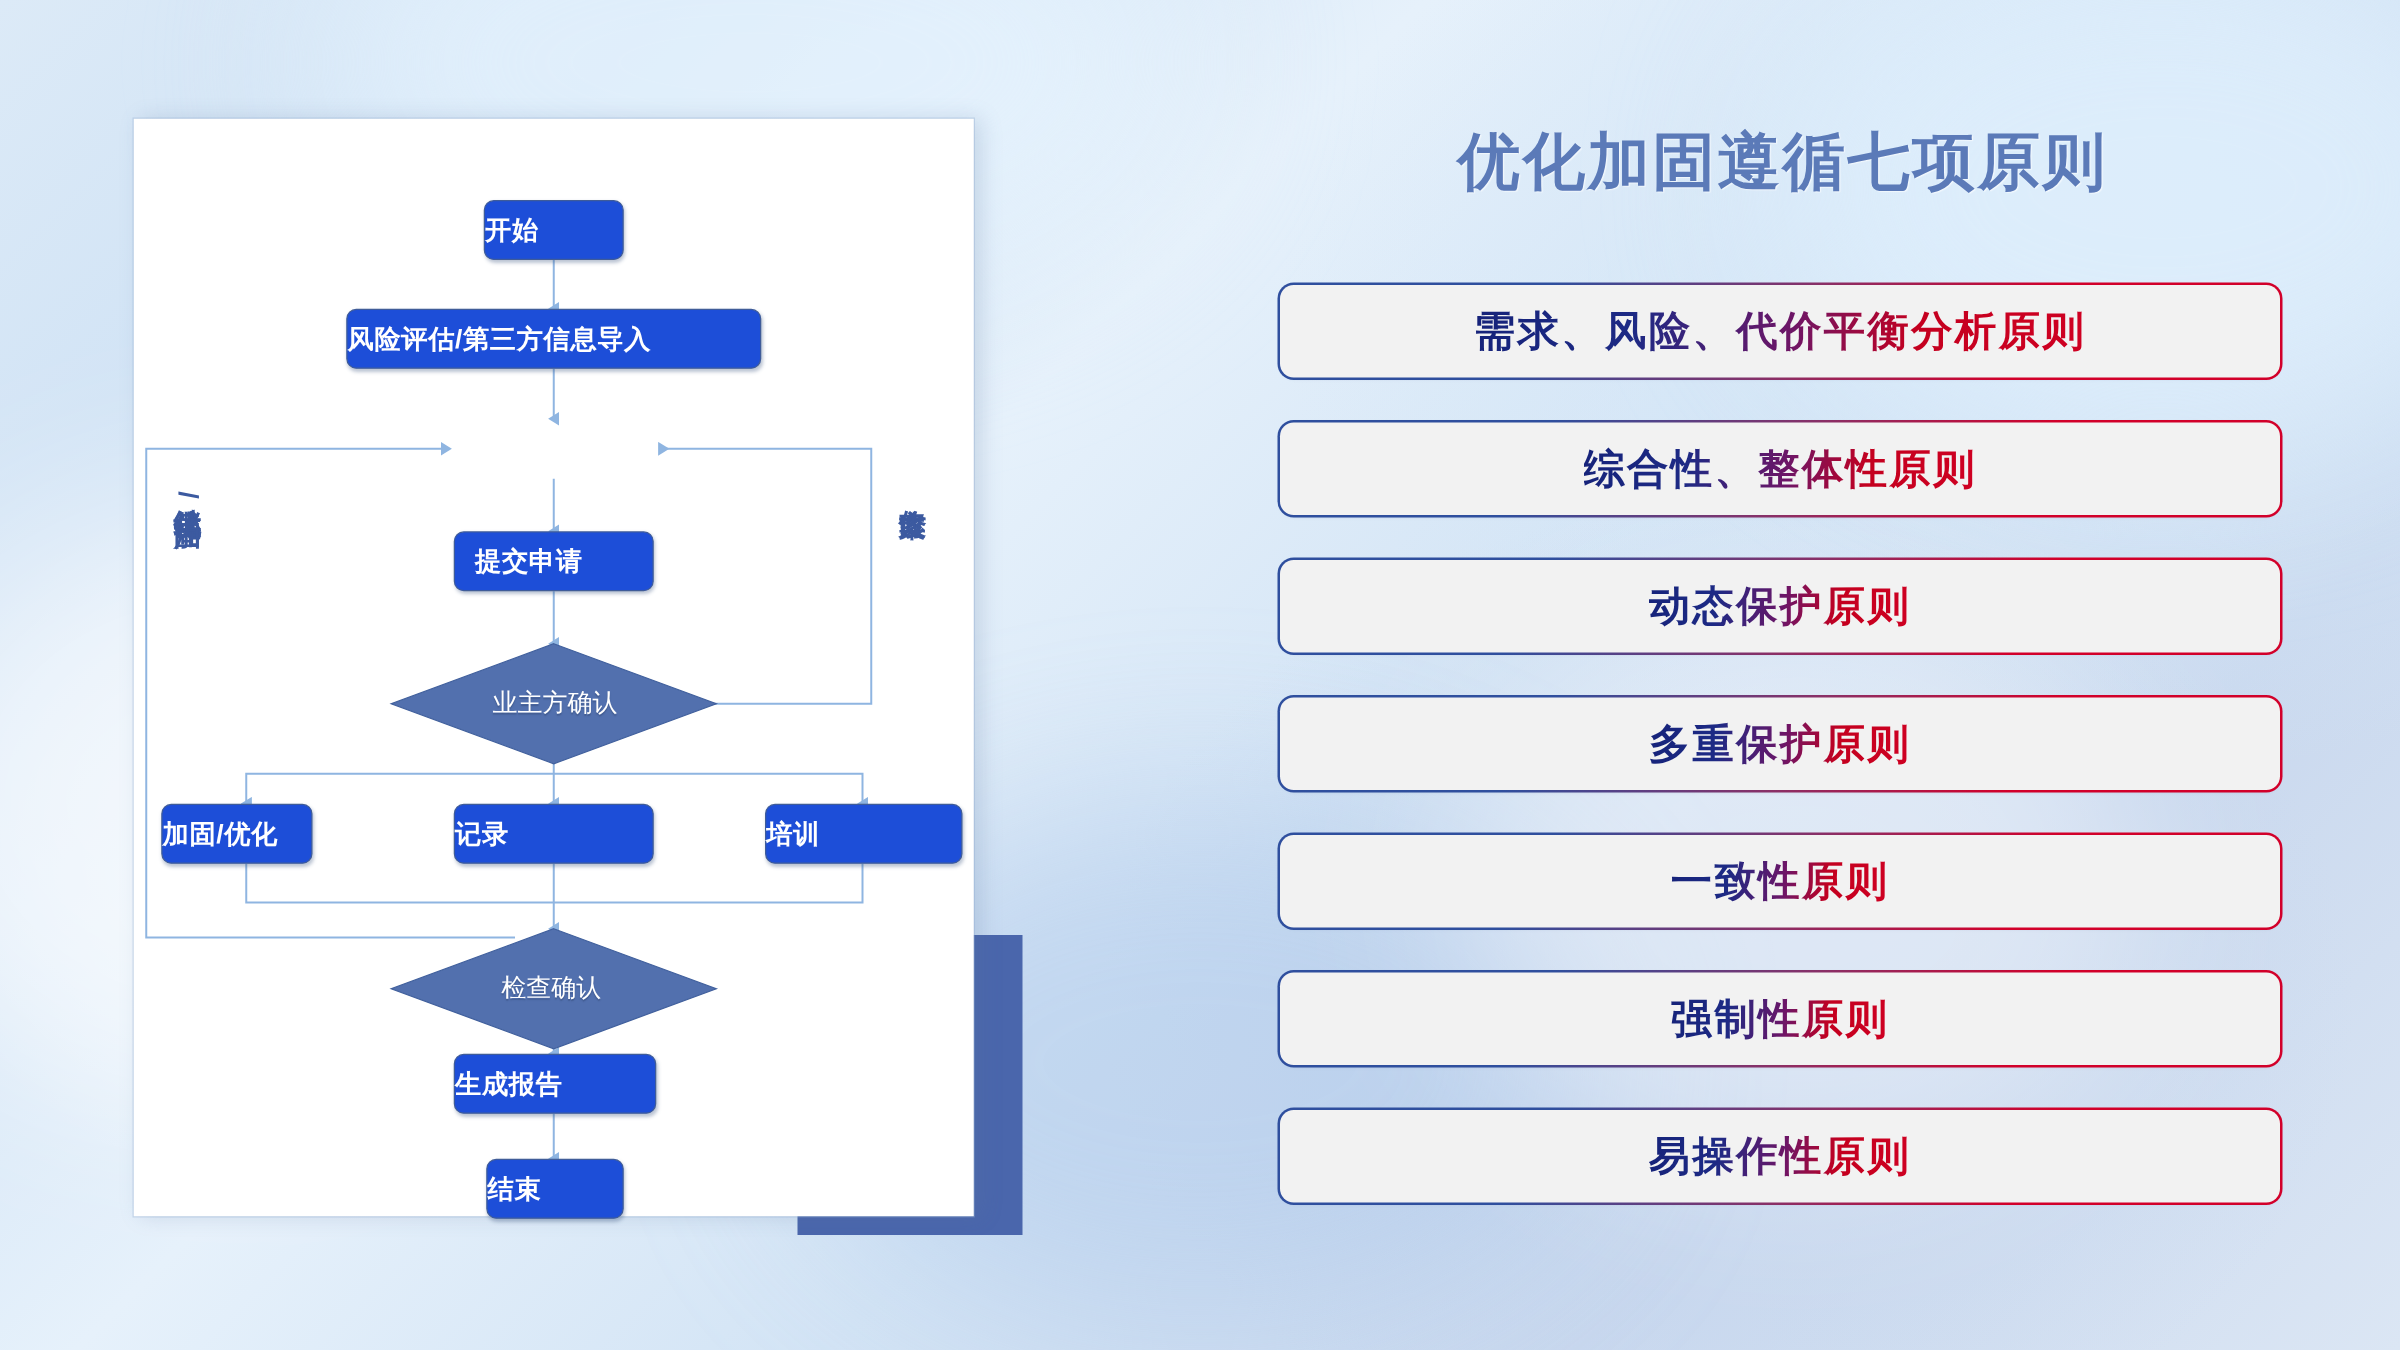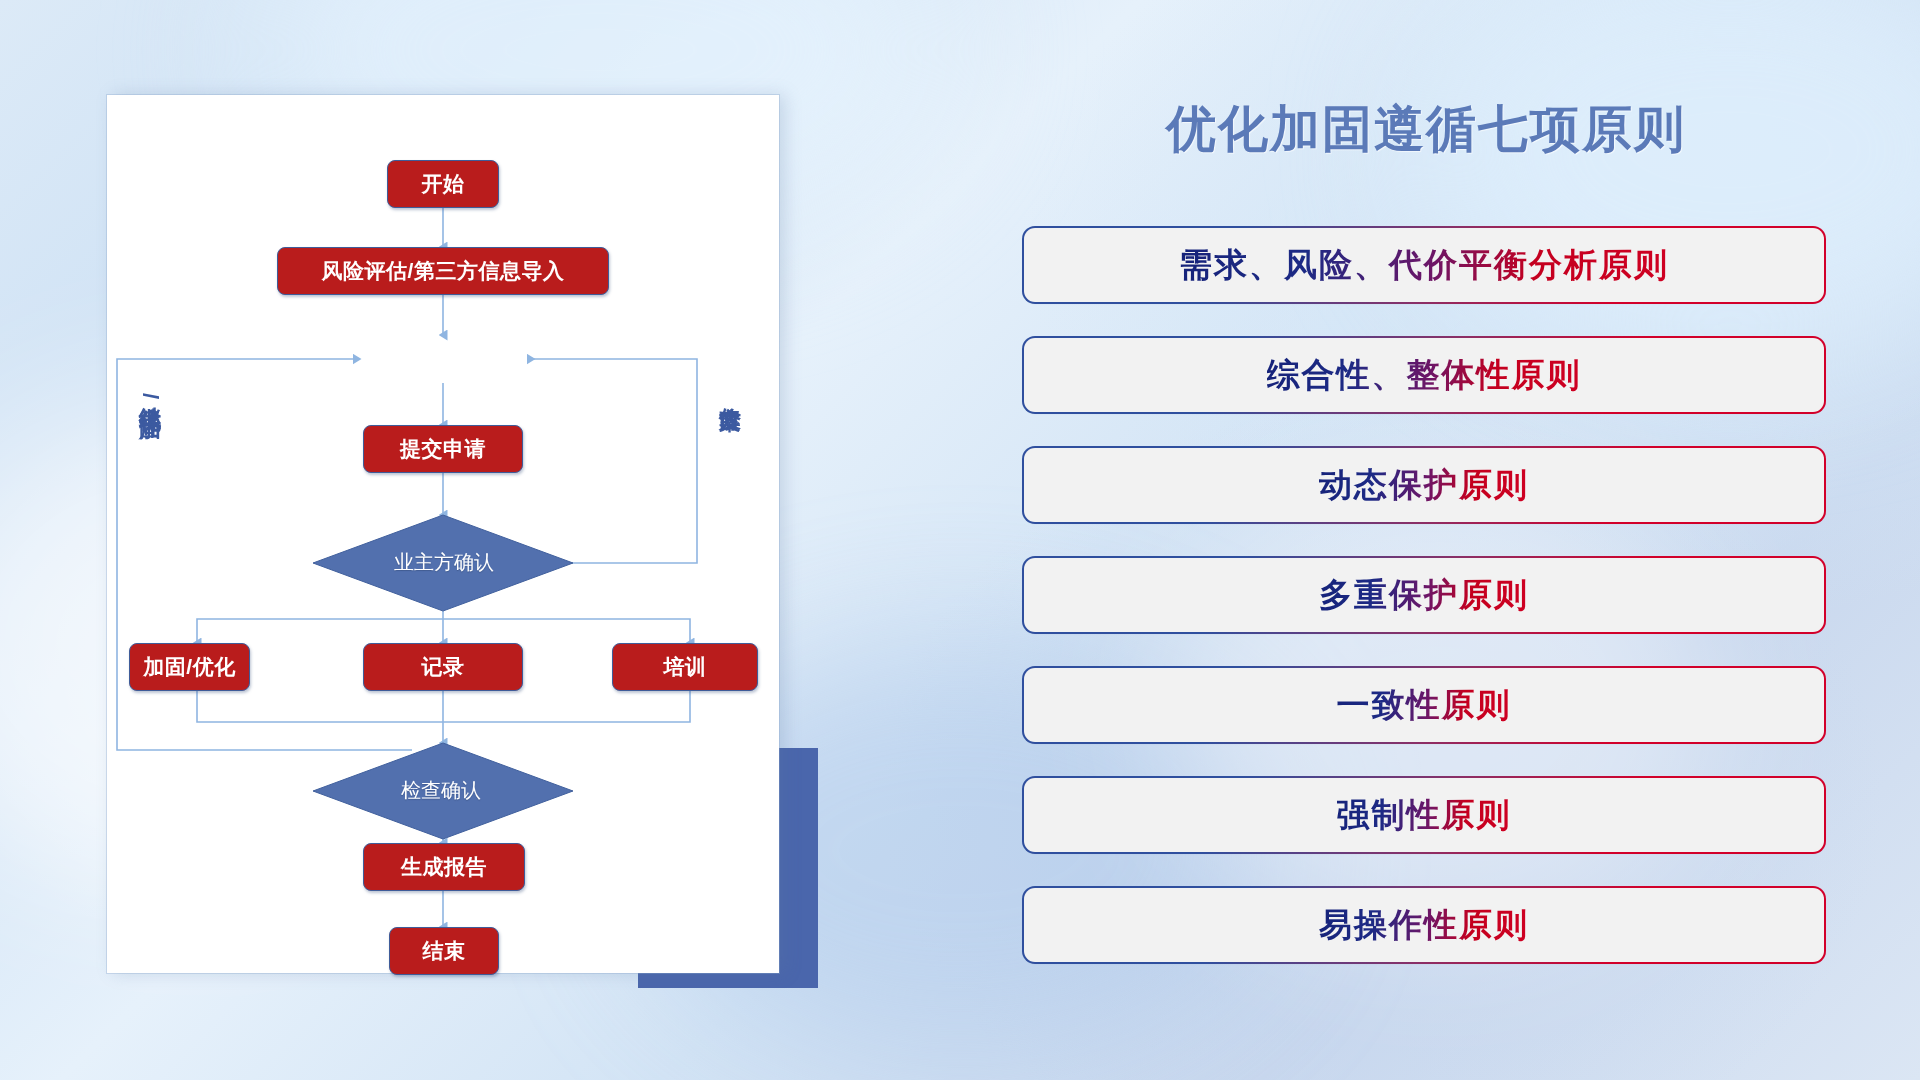--- a/index.html
+++ b/index.html
@@ -58,28 +58,28 @@
 
   .flow {
     position: absolute;
     inset: 0;
   }
   .flow svg { position: absolute; left: 0; top: 0; }
 
   
   .node {
     position: absolute;
-    background: #b91c1c;
+    background: #1d4ed8;
     border: 1px solid #3f5c99;
     border-radius: 8px;
     color: #ffffff;
     font-weight: bold;
     display: flex;
     align-items: center;
-    justify-content: center;
+    justify-content: flex-start;
     box-sizing: border-box;
     white-space: nowrap;
     box-shadow: 1px 2px 3px rgba(60,85,130,0.35);
     letter-spacing: 0.5px;
   }
 
   .diamond-label {
     position: absolute;
     color: #ffffff;
     font-weight: normal;
@@ -229,35 +229,35 @@
 
       <div class="node" style="left:280px; top:65px; width:112px; height:48px; font-size:21px;">
         <span>开始</span>
       </div>
 
       <div class="node" style="left:170px; top:152px; width:332px; height:48px; font-size:21px;">
         <span>风险评估/第三方信息导入</span>
       </div>
 
 
-      <div class="node" style="left:256px; top:330px; width:160px; height:48px; font-size:21px;">
+      <div class="node" style="left:256px; top:330px; width:160px; height:48px; font-size:21px;padding-left:16px;">
         <span>提交申请</span>
       </div>
 
       <div class="diamond-label" style="left:287px; top:454px; font-size:20px;">业主方确认</div>
 
       <div class="node" style="left:22px; top:548px; width:121px; height:48px; font-size:21px;">
         <span>加固/优化</span>
       </div>
 
       <div class="node" style="left:256px; top:548px; width:160px; height:48px; font-size:21px;font-family:Liberation Serif, serif;">
         <span>记录</span>
       </div>
 
-      <div class="node" style="left:505px; top:548px; width:146px; height:48px; font-size:21px;">
+      <div class="node" style="left:505px; top:548px; width:158px; height:48px; font-size:21px;">
         <span>培训</span>
       </div>
 
       <div class="diamond-label" style="left:294px; top:682px; font-size:20px;">检查确认</div>
 
       <div class="node" style="left:256px; top:748px; width:162px; height:48px; font-size:21px;">
         <span>生成报告</span>
       </div>
 
       <div class="node" style="left:282px; top:832px; width:110px; height:48px; font-size:21px;">

